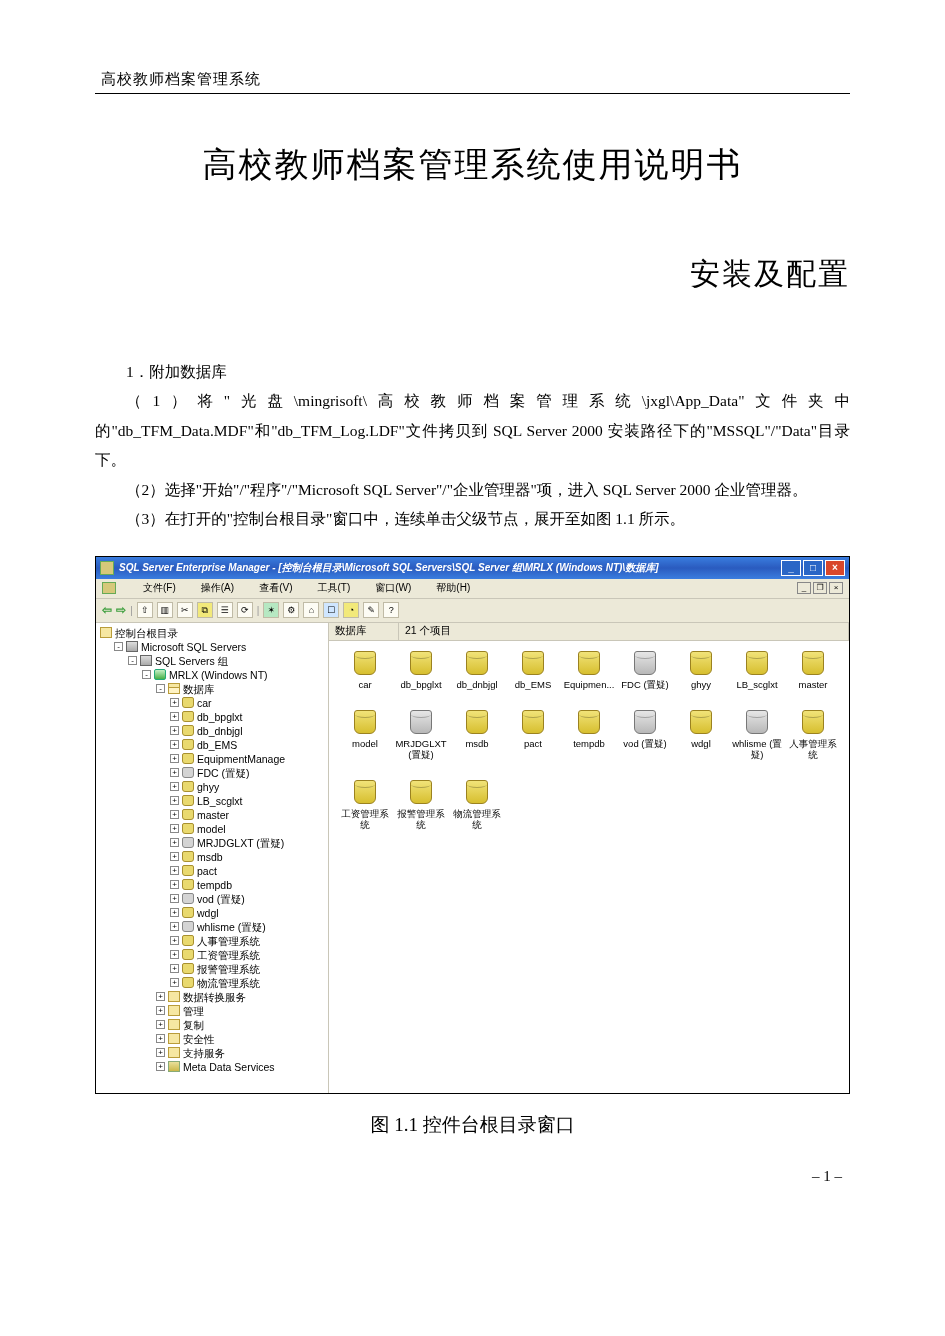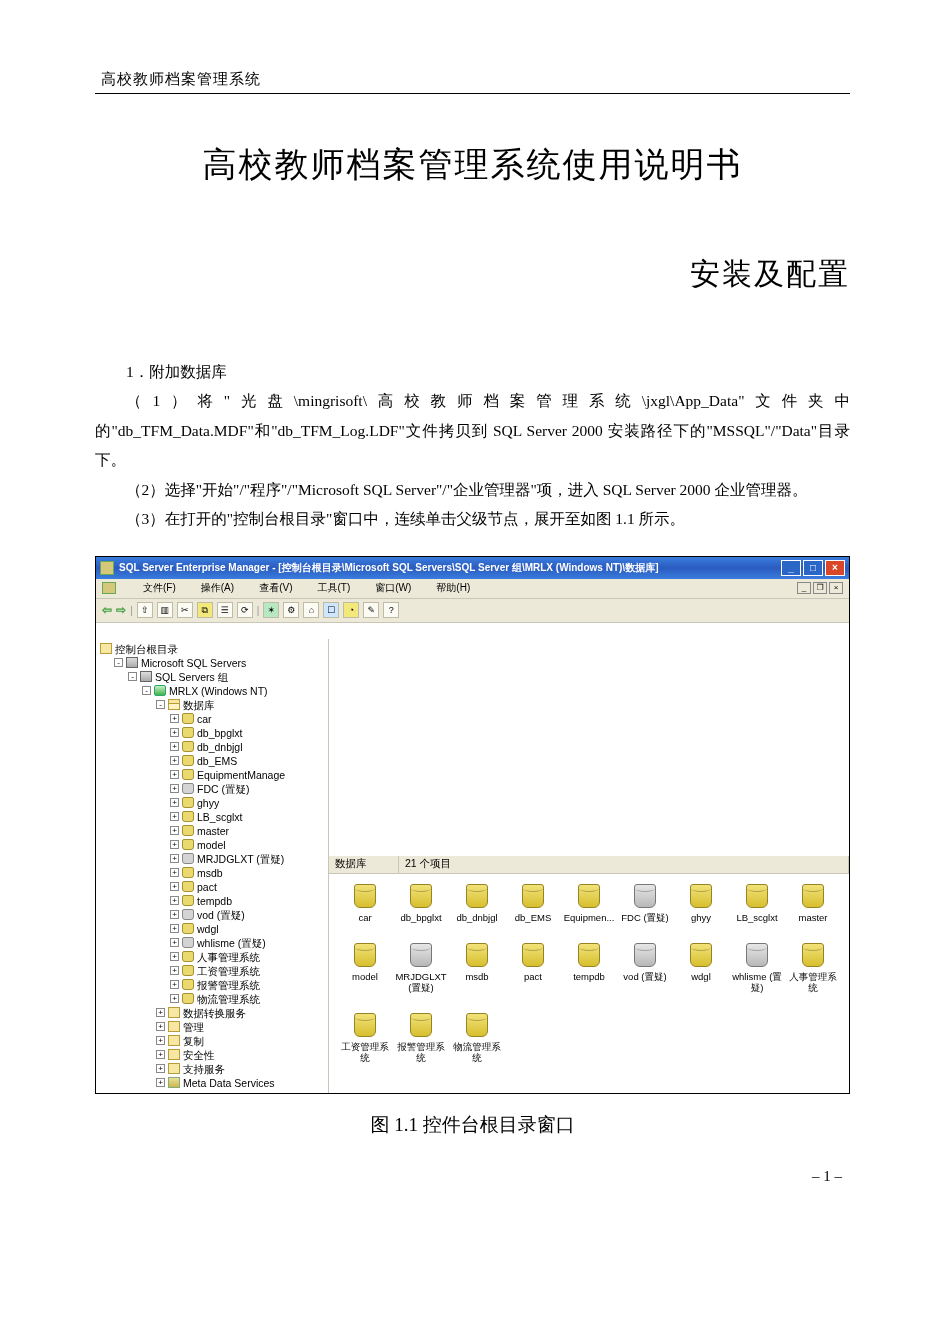--- a/index.html
+++ b/index.html
@@ -35,21 +35,21 @@
   .title-bar {
     background: linear-gradient(#3a7ddf 0%, #2a5bbf 50%, #3a7ddf 100%);
     color: #fff;
     height: 22px;
     display: flex;
     align-items: center;
     padding: 0 4px;
     font-weight: bold;
   }
   .title-bar .ticon { width: 14px; height: 14px; background: #d6c87a; margin-right: 5px; border: 1px solid #6a5; }
-  .title-bar .t { flex: 1; white-space: nowrap; overflow: hidden; }
+  .title-bar .t { flex: 1; white-space: nowrap; overflow: hidden; font-style: italic; }
   .win-btns { display: flex; gap: 2px; }
   .win-btn { width: 20px; height: 16px; border: 1px solid #fff; display: flex; align-items: center; justify-content: center; font-size: 10px; font-weight: bold; }
   .win-btn.min { background: #2a66c6; color: #fff; }
   .win-btn.max { background: #2a66c6; color: #fff; }
   .win-btn.close { background: #d9472b; color: #fff; }
   .menu-bar {
     background: #ece9d8;
     height: 20px;
     display: flex;
     align-items: center;
@@ -69,21 +69,21 @@
     gap: 4px;
     padding: 0 6px;
     border-bottom: 1px solid #c9c6b8;
   }
   .tool-bar .nav { color:#40a040; font-size:12px; font-weight:bold; }
   .tool-bar .sep { color:#999; }
   .tb-btn { width:16px; height:16px; border:1px solid #c0bba6; background:#fdfcf4; display:flex; align-items:center; justify-content:center; font-size:9px; }
   .tb-btn.y { background:#f2e97a; }
   .tb-btn.g { background:#b6e8c2; }
   .tb-btn.b { background:#cfe6ff; }
-  .main-area { flex:1; display:flex; background:#fff; overflow:hidden;align-items:flex-end; }
+  .main-area { flex:1; display:flex; background:#fff; overflow:hidden; }
   .tree-pane {
     width: 250px;
     border-right: 1px solid #c9c6b8;
     background: #fff;
     overflow: auto;
     padding: 3px 2px;
     font-size: 10.5px;
     line-height: 14px;
   }
   .tn { white-space: nowrap; display:flex; align-items:center; }

